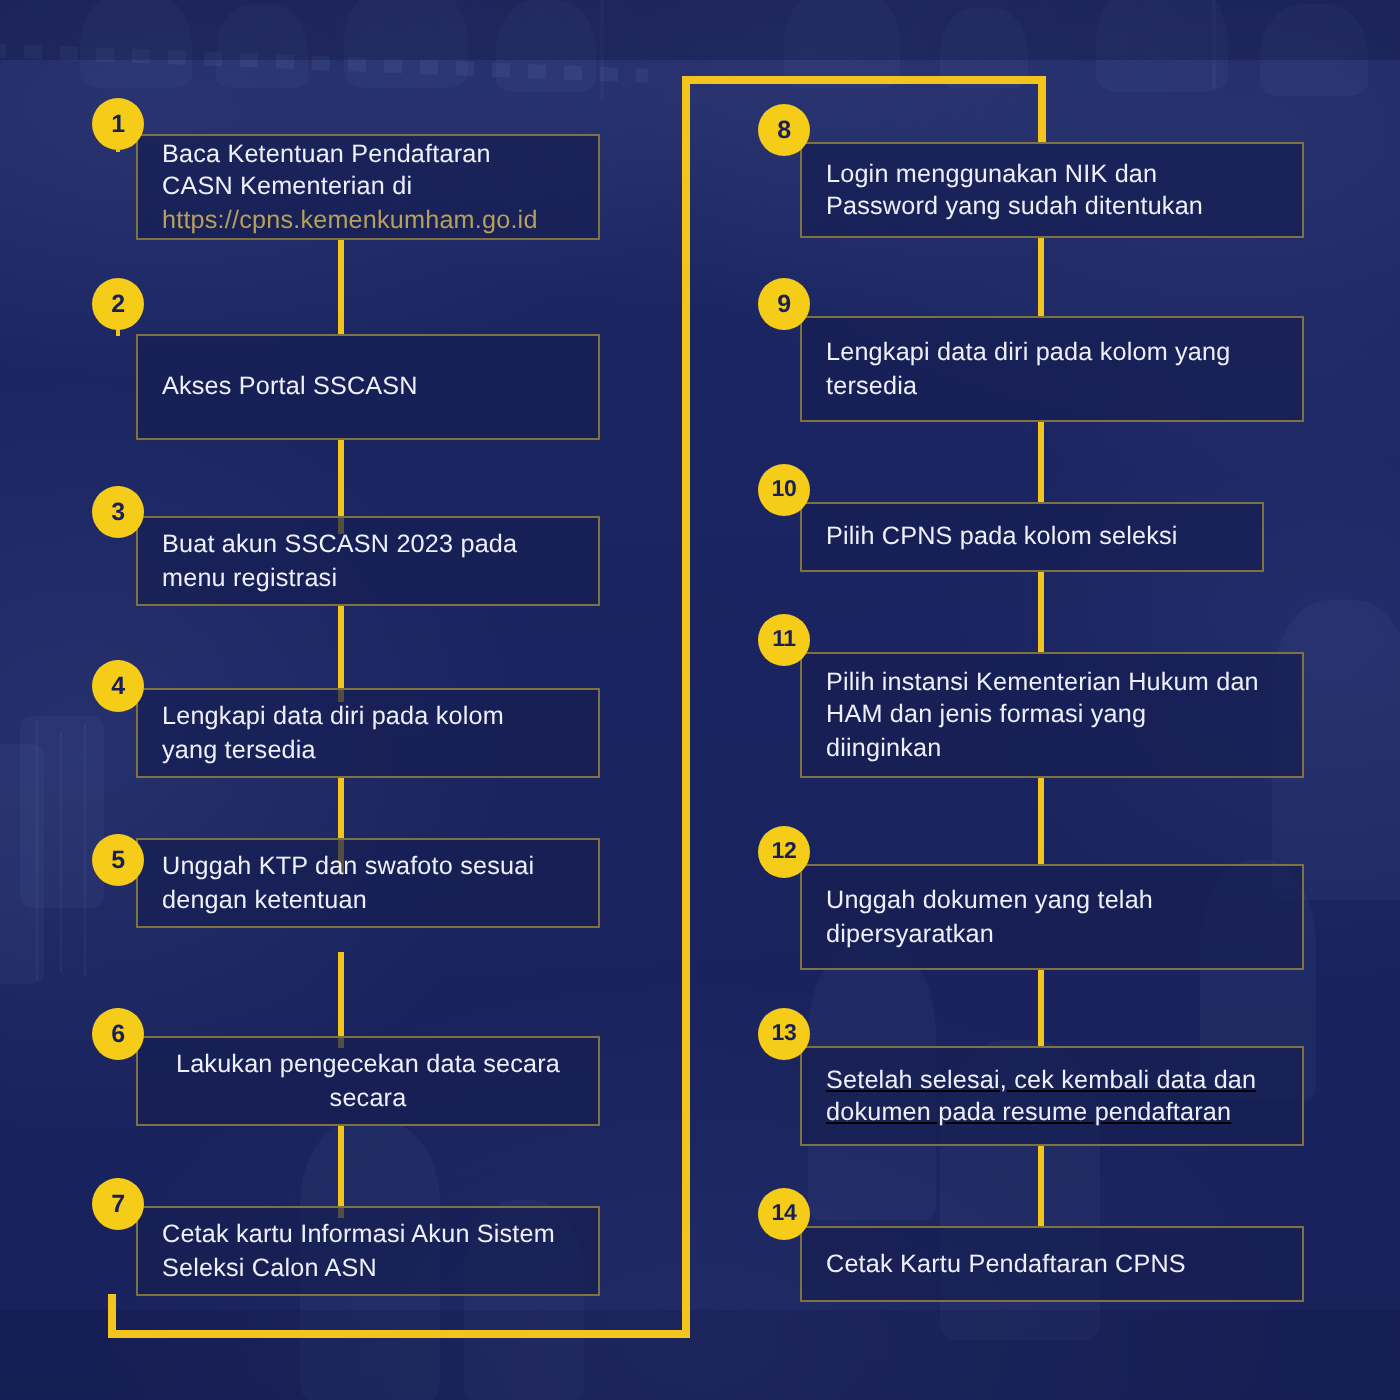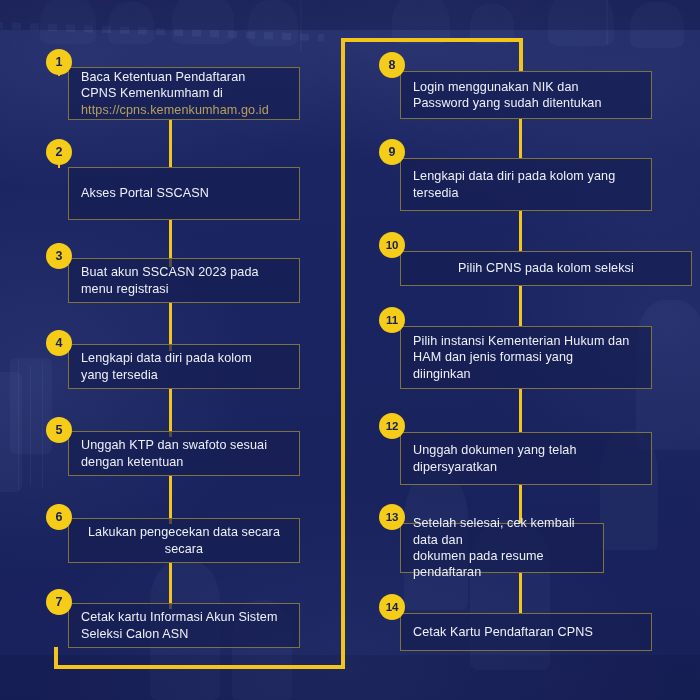--- a/index.html
+++ b/index.html
@@ -201,21 +201,21 @@
 </div>
 
 <div id="content">
 
   <div class="column" id="col-left">
 
     <div class="step">
       <div class="step-box" style="left:68px; top:67px; width:232px; height:53px;">
         <div class="step-text">
           <span>Baca Ketentuan Pendaftaran</span><br>
-          <span>CPNS Kemenkumham di</span>
+          <span>CASN Kementerian di</span>
           <span class="url">https://cpns.kemenkumham.go.id</span>
         </div>
       </div>
       <div class="badge-stub" style="left:58px; top:62px; height:14px;"></div>
       <div class="step-badge" style="left:46px; top:49px;">1</div>
     </div>
 
     <div class="step">
       <div class="step-box" style="left:68px; top:167px; width:232px; height:53px;">
         <div class="step-text">
@@ -243,21 +243,21 @@
         <div class="step-text">
           <span>Lengkapi data diri pada kolom</span><br>
           <span>yang tersedia</span>
         </div>
       </div>
       <div class="badge-stub" style="left:58px; top:330px; height:16px;"></div>
       <div class="step-badge" style="left:46px; top:330px;">4</div>
     </div>
 
     <div class="step">
-      <div class="step-box" style="left:68px; top:431px; width:232px; height:45px;">
+      <div class="step-box" style="left:68px; top:419px; width:232px; height:45px;">
         <div class="step-text">
           <span>Unggah KTP dan swafoto sesuai</span><br>
           <span>dengan ketentuan</span>
         </div>
       </div>
       <div class="badge-stub" style="left:58px; top:417px; height:16px;"></div>
       <div class="step-badge" style="left:46px; top:417px;">5</div>
     </div>
 
     <div class="step">
@@ -301,21 +301,21 @@
         <div class="step-text">
           <span>Lengkapi data diri pada kolom yang</span><br>
           <span>tersedia</span>
         </div>
       </div>
       <div class="badge-stub" style="left:41px; top:148px; height:14px;"></div>
       <div class="step-badge" style="left:29px; top:139px;">9</div>
     </div>
 
     <div class="step">
-      <div class="step-box" style="left:50px; top:251px; width:292px; height:35px;text-align:center;">
+      <div class="step-box" style="left:50px; top:251px; width:232px; height:35px;">
         <div class="step-text">
           <span>Pilih CPNS pada kolom seleksi</span>
         </div>
       </div>
       <div class="badge-stub" style="left:41px; top:242px; height:14px;"></div>
       <div class="step-badge two-digit" style="left:29px; top:232px;">10</div>
     </div>
 
     <div class="step">
       <div class="step-box" style="left:50px; top:326px; width:252px; height:63px;">
@@ -334,21 +334,21 @@
         <div class="step-text">
           <span>Unggah dokumen yang telah</span><br>
           <span>dipersyaratkan</span>
         </div>
       </div>
       <div class="badge-stub" style="left:41px; top:423px; height:14px;"></div>
       <div class="step-badge two-digit" style="left:29px; top:413px;">12</div>
     </div>
 
     <div class="step">
-      <div class="step-box" style="left:50px; top:523px; width:204px; height:50px;">
+      <div class="step-box" style="left:50px; top:523px; width:252px; height:50px;text-decoration:underline;">
         <div class="step-text">
           <span>Setelah selesai, cek kembali data dan</span><br>
           <span>dokumen pada resume pendaftaran</span>
         </div>
       </div>
       <div class="badge-stub" style="left:41px; top:514px; height:14px;"></div>
       <div class="step-badge two-digit" style="left:29px; top:504px;">13</div>
     </div>
 
     <div class="step">

